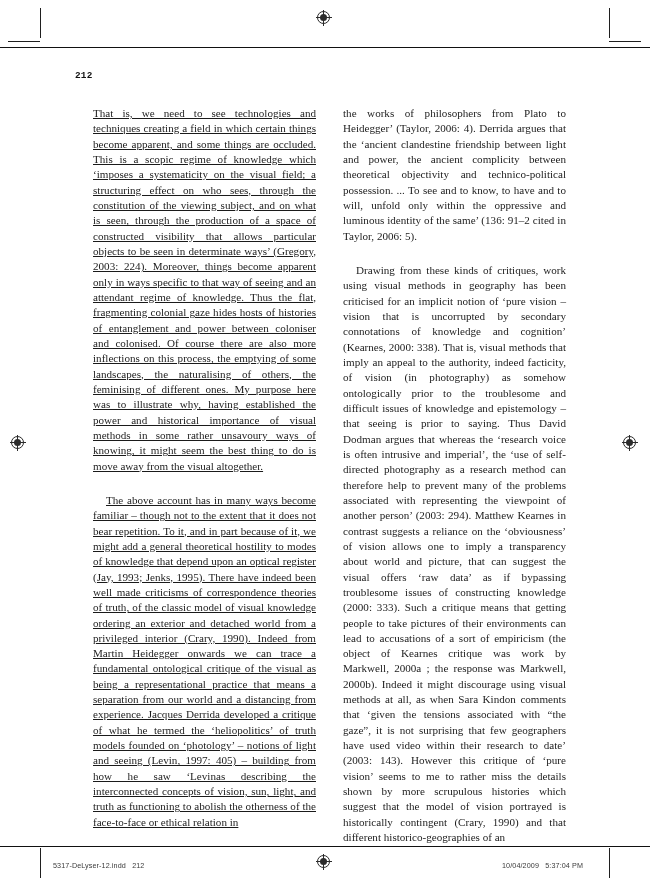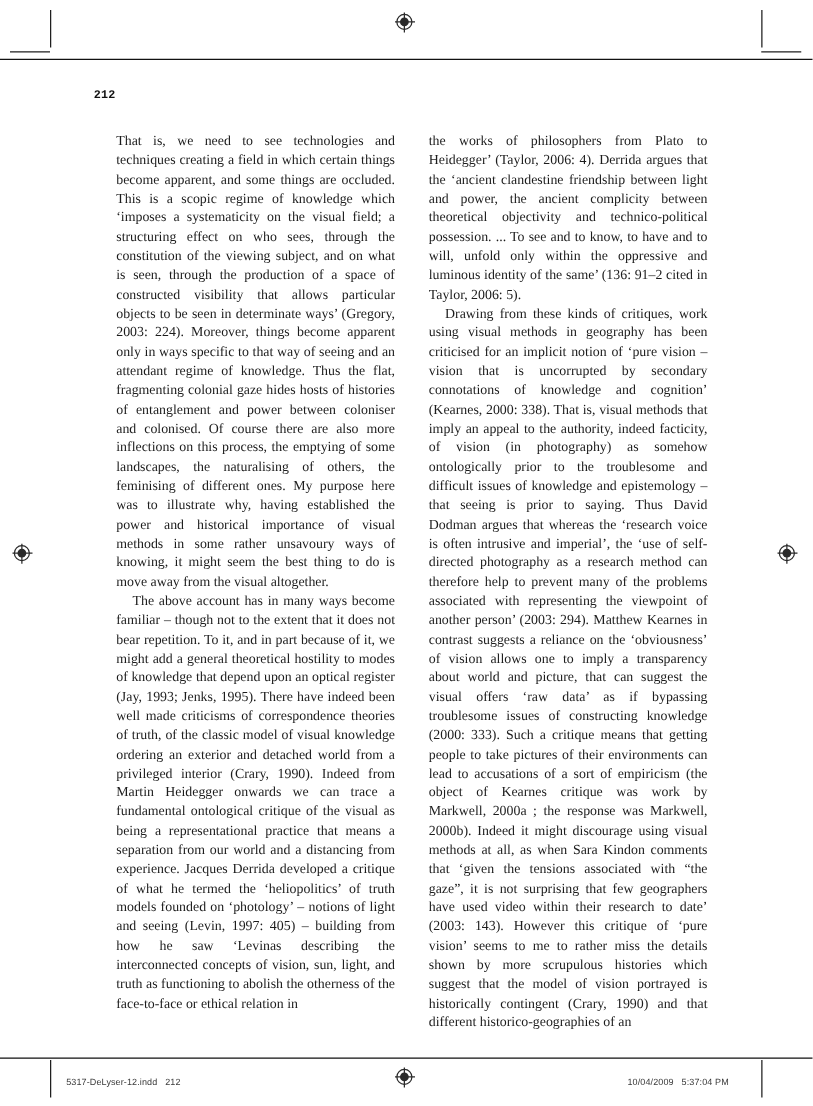--- a/index.html
+++ b/index.html
@@ -130,34 +130,35 @@
     left: 93px;
     top: 106px;
     width: 466px;
     height: 690px;
   }
   .col {
     position: absolute;
     top: 0;
     width: 223px;
   }
-  .col-left  { left: 0; }
+  .col-left  { left: 0; text-decoration: underline; }
   .col-right { left: 250px; }
 
   .col p {
     margin: 0;
     text-align: justify;
     text-justify: inter-word;
     font-size: 11.1px;
     line-height: 15.33px;
     hyphens: manual;
     color: #1c1c1c;
   }
   .col p.indent {
     text-indent: 13px;
+    margin-top: 19px;
   }
 
   
   .footer-line {
     position: absolute;
     top: 861px;
     font-family: Liberation Sans, sans-serif;
     font-size: 7.2px;
     color: #3a3a3a;
     letter-spacing: 0.1px;

